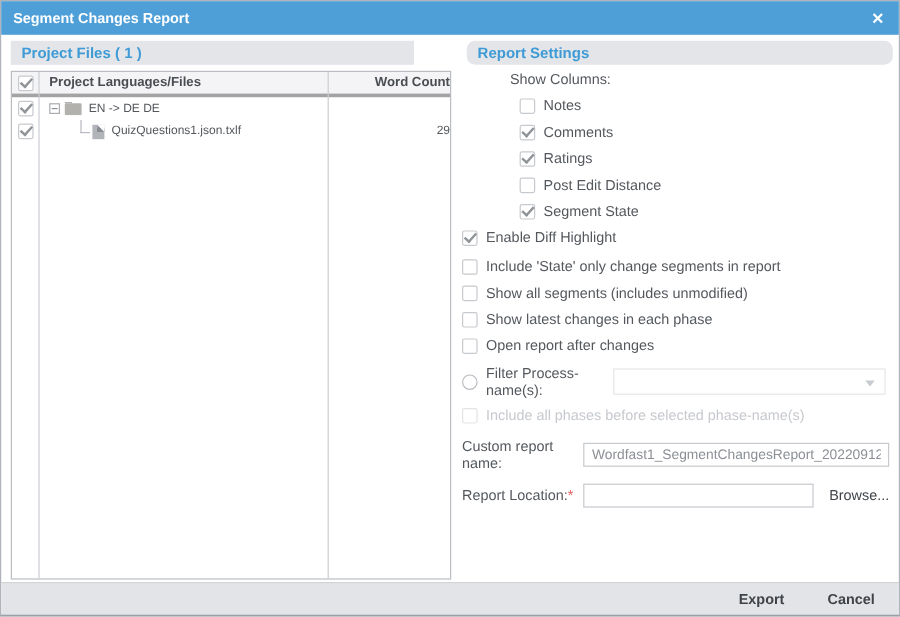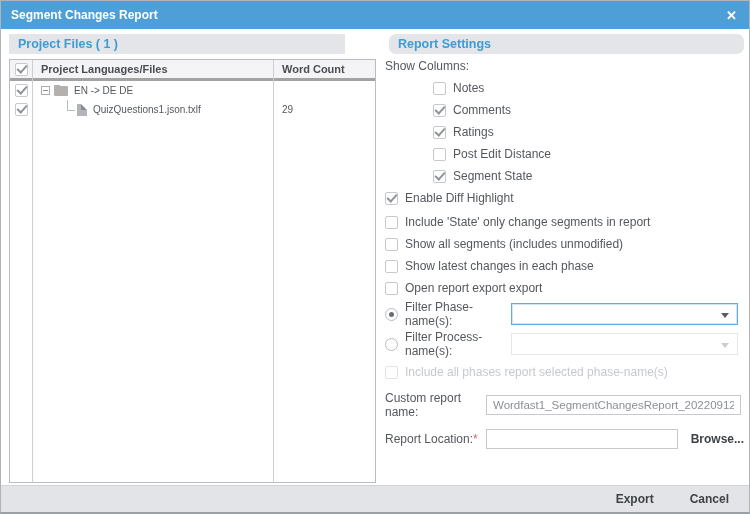--- a/index.html
+++ b/index.html
@@ -44,21 +44,21 @@
   .vline { position:absolute; top:0; bottom:0; width:1px; background:#ccced3; }
   .vline.v1 { left:22px; }
   .vline.v2 { right:101px; }
   .t-header {
     display:flex; height:21px; align-items:center;
     background:#f4f4f6; border-bottom:3px solid #a3a3a3;
     font-size:11px; font-weight:bold; color:#4a4e53;
   }
   .cell-check { width:23px; display:flex; align-items:center; justify-content:center; flex:none; }
   .cell-files { flex:1; padding-left:8px; display:flex; align-items:center; overflow:hidden; }
-  .cell-wc    { width:101px; padding-left:8px; flex:none; }
+  .cell-wc    { width:101px; padding-left:8px; flex:none;text-align:right; }
   .t-row { display:flex; height:19px; align-items:center; font-size:10px; color:#54585d; }
   
   .cb {
     width:13px; height:13px; border:1px solid #c6c9cd; border-radius:2px;
     background:#fff; position:relative; flex:none; cursor:pointer;
   }
   .cb.checked::after {
     content:''; position:absolute; left:1px; top:1px;
     width:8px; height:4px;
     border-left:2px solid #8f9499; border-bottom:2px solid #8f9499;
@@ -89,21 +89,21 @@
   .fileicon::before {
     content:''; position:absolute; top:0; right:0;
     border-style:solid; border-width:3px;
     border-color:#fff #fff #888c92 #888c92;
   }
   
   .rcontent {
     position:absolute; left:384px; top:58px; width:359px;
     font-size:12px; color:#54585d;
   }
-  .plain-label { height:14px; margin-bottom:4px; }
+  .plain-label { height:14px; margin-bottom:4px;margin-left:40px; }
   .cb-row { display:flex; align-items:center; height:22px; gap:7px; }
   .cb-row.indent { margin-left:20px;padding-left:28px; }
   .cb-row.disabled { color:#c6c9cd; height:18px; margin-top:8px; }
   .field-row { display:flex; align-items:center; height:22px; }
   .radio {
     width:13px; height:13px; border:1px solid #b9bcc1; border-radius:50%;
     background:#fff; position:relative; flex:none; cursor:pointer;
   }
   .radio.selected::after {
     content:''; position:absolute; left:3px; top:3px; width:5px; height:5px;
@@ -125,21 +125,21 @@
   .input-row { display:flex; align-items:center; height:20px; }
   .input-row .i-label { width:101px; flex:none; }
   .txt {
     height:20px; border:1px solid #c6c9cd; background:#fff;
     font-family:"Liberation Sans", sans-serif; font-size:11.5px; color:#8c9095;
     padding:0 6px; outline:none;
   }
   .txt.name { width:255px; }
   .txt.loc  { width:192px; }
   .req { color:#E0605F; }
-  .browse { margin-left:13px; font-weight:bold; color:#3f4347; cursor:pointer; }
+  .browse { margin-left:13px; font-weight:normal; color:#3f4347; cursor:pointer; }
   
   .footer {
     position:absolute; left:0; right:0; bottom:0; height:27px;
     background:#E3E4E7; border-top:1px solid #d2d4d8;
     display:flex; align-items:center; justify-content:flex-end;
     gap:36px; padding-right:20px;
     font-size:12px; font-weight:bold; color:#3f4347;
   }
   .footer span { cursor:pointer; }
 </style>
@@ -229,42 +229,35 @@
     <div class="cb-row">
       <span class="cb"></span>
       <span>Show all segments (includes unmodified)</span>
     </div>
     <div class="cb-row">
       <span class="cb"></span>
       <span>Show latest changes in each phase</span>
     </div>
     <div class="cb-row">
       <span class="cb"></span>
-      <span>Open report export export</span>
-    </div>
-
-    <div class="field-row" style="margin-top:4px;">
-      <span class="radio selected"></span>
-      <span class="f-label">Filter Phase-name(s):</span>
-      <span class="select focused">
-        <span></span>
-      </span>
-    </div>
+      <span>Open report after changes</span>
+    </div>
+
 
     <div class="field-row" style="margin-top:8px;">
       <span class="radio"></span>
       <span class="f-label">Filter Process-name(s):</span>
       <span class="select disabled">
         <span></span>
       </span>
     </div>
 
     <div class="cb-row disabled">
       <span class="cb disabled"></span>
-      <span>Include all phases report selected phase-name(s)</span>
+      <span>Include all phases before selected phase-name(s)</span>
     </div>
 
     <div class="input-row" style="margin-top:14px;">
       <span class="i-label">Custom report name:</span>
       <input class="txt name" type="text" value="Wordfast1_SegmentChangesReport_20220912T1416" style="">
     </div>
 
     <div class="input-row" style="margin-top:14px;">
       <span class="i-label">
         <span>Report Location:</span><span class="req">*</span>

